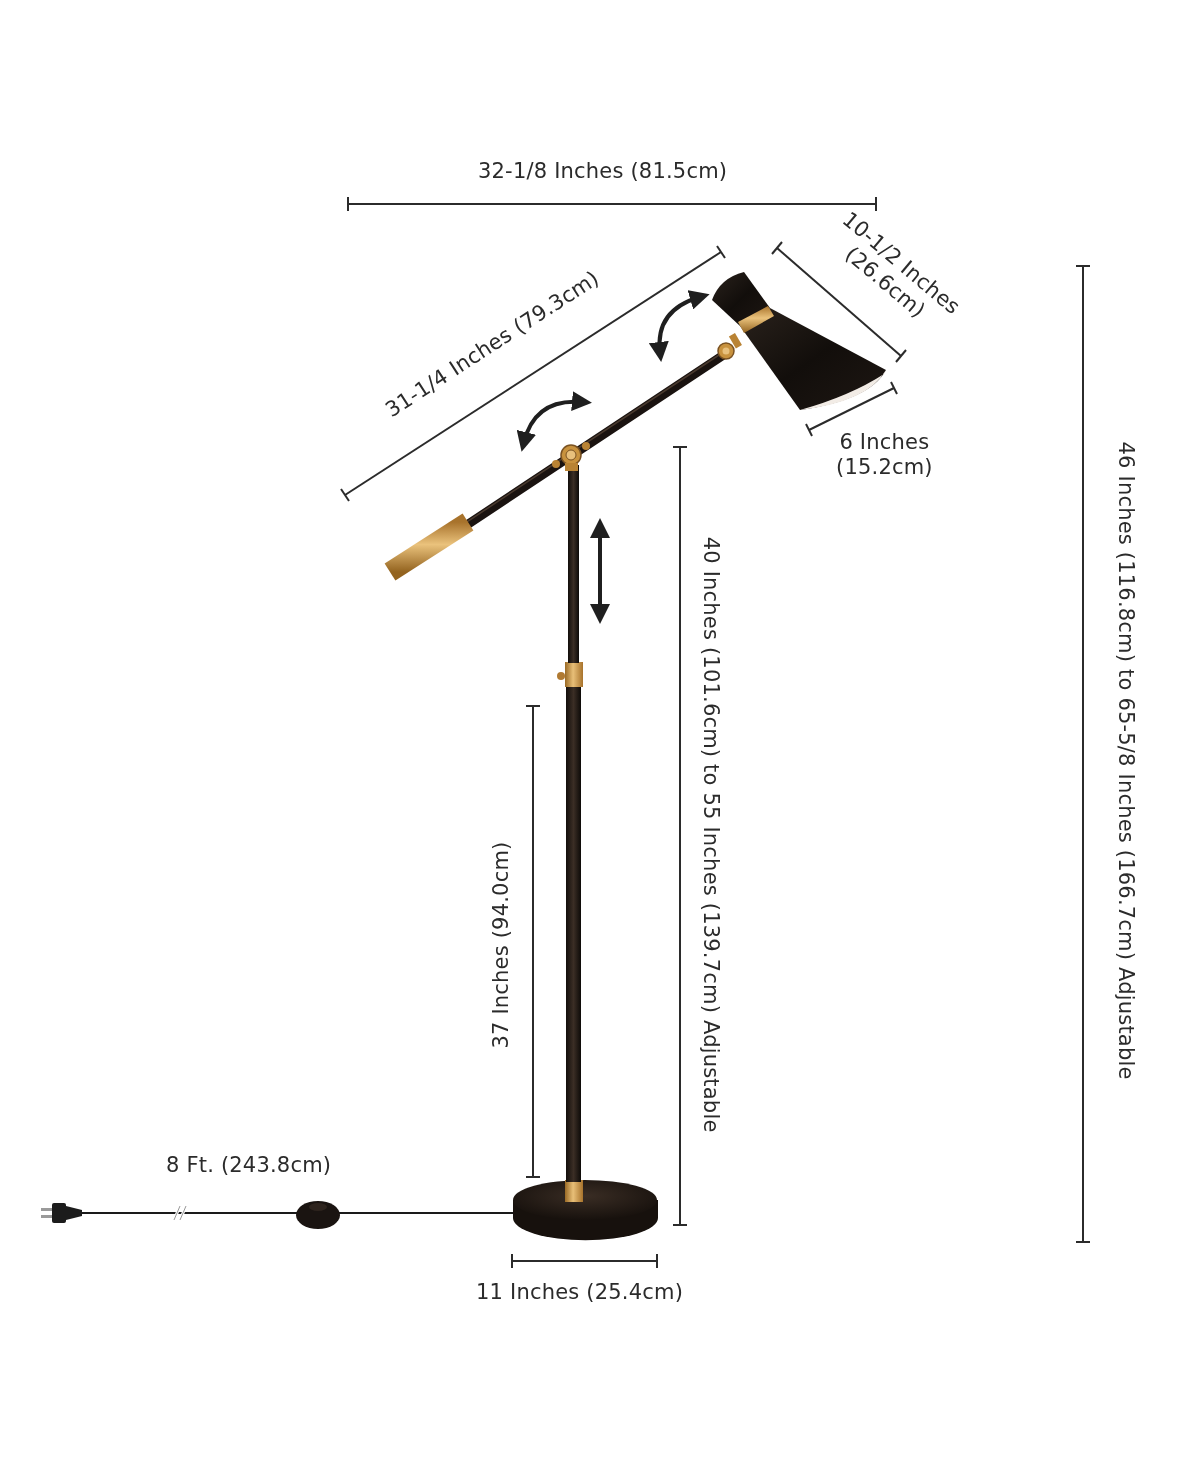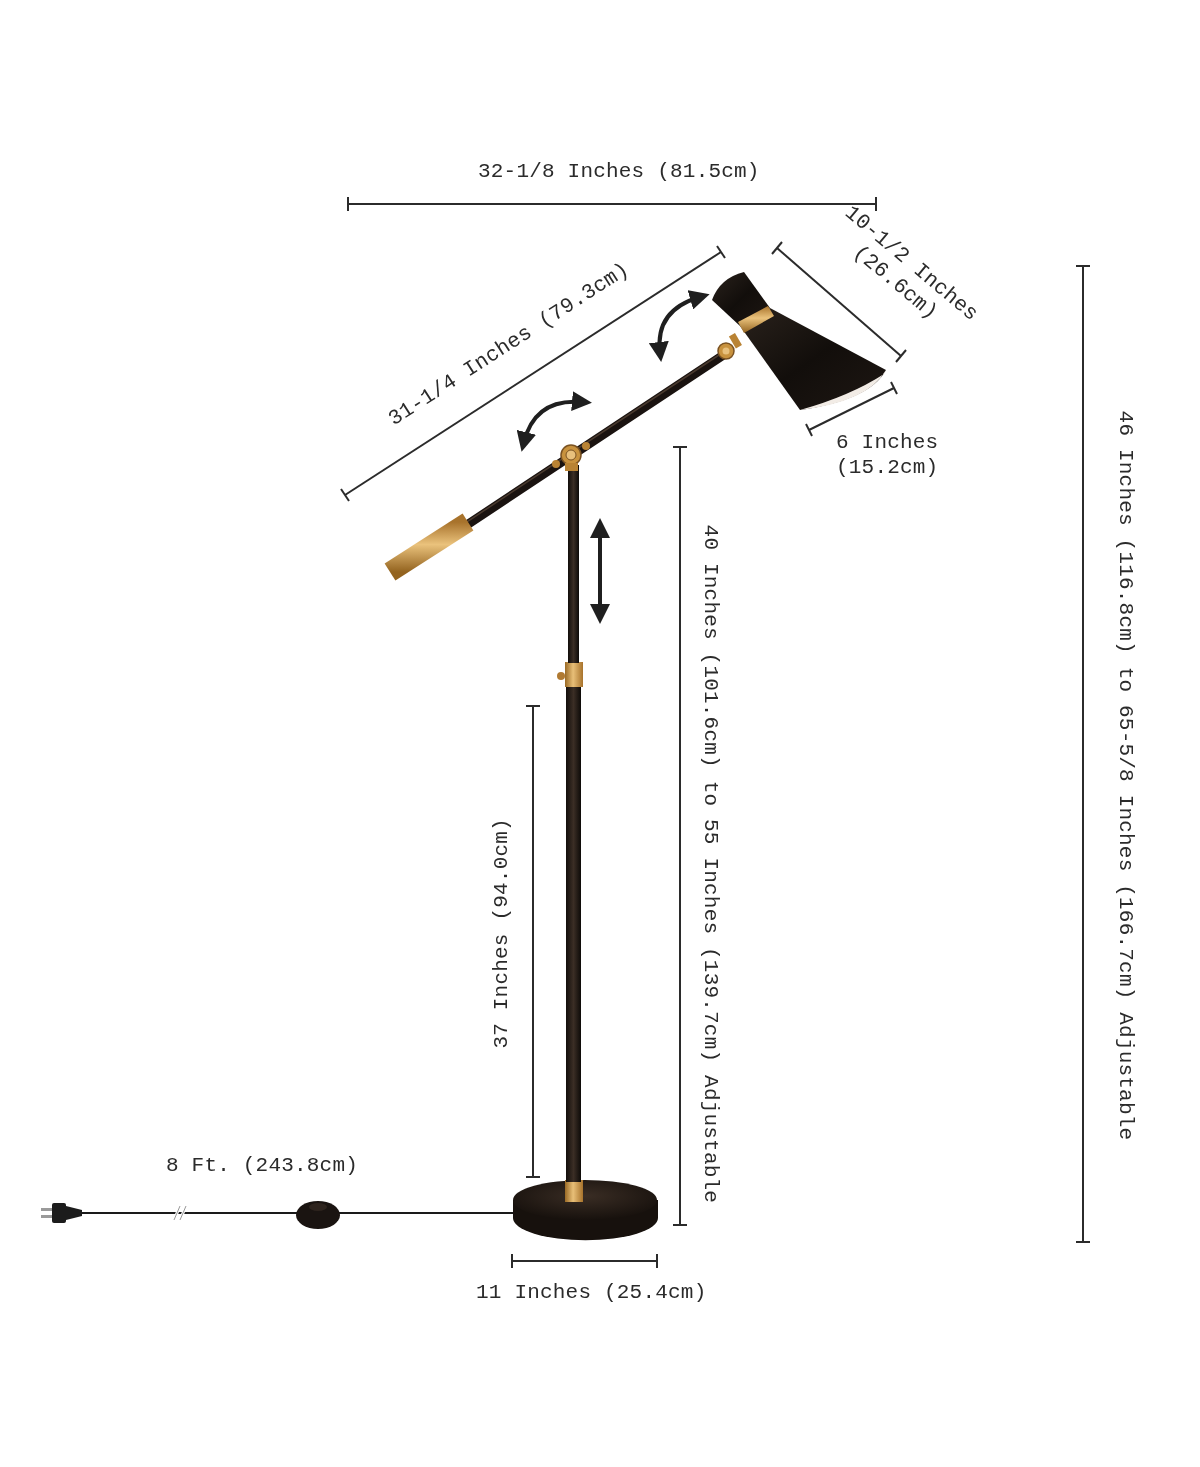--- a/index.html
+++ b/index.html
@@ -1,18 +1,18 @@
 <!DOCTYPE html>
 <html><head>
   <meta charset="utf-8">
   <style>
     html, body { margin: 0; padding: 0; background: #ffffff; }
     body { width: 1200px; height: 1467px; position: relative; overflow: hidden;
            font-family: "DejaVu Sans", "Liberation Sans", sans-serif; color: #2a2a2a; }
-    #stage { position: absolute; left: 0; top: 0; width: 1200px; height: 1044px; font-family: Liberation Mono, monospace; }
+    #stage { position: absolute; left: 0; top: 0; width: 1200px; height: 1044px; }
     .label { position: absolute; font-size: 21px; color: #2b2b2b; white-space: nowrap; letter-spacing: 0.2px; line-height: 1.2; }
     .label.center { text-align: center; }
     .rot { transform-origin: center center; }
   </style>
 </head>
 <body>
 
 <div id="stage">
 
   <svg width="1200" height="1467" viewBox="0 0 1200 1467" xmlns="http://www.w3.org/2000/svg" style="position:absolute;left:0;top:0;">

